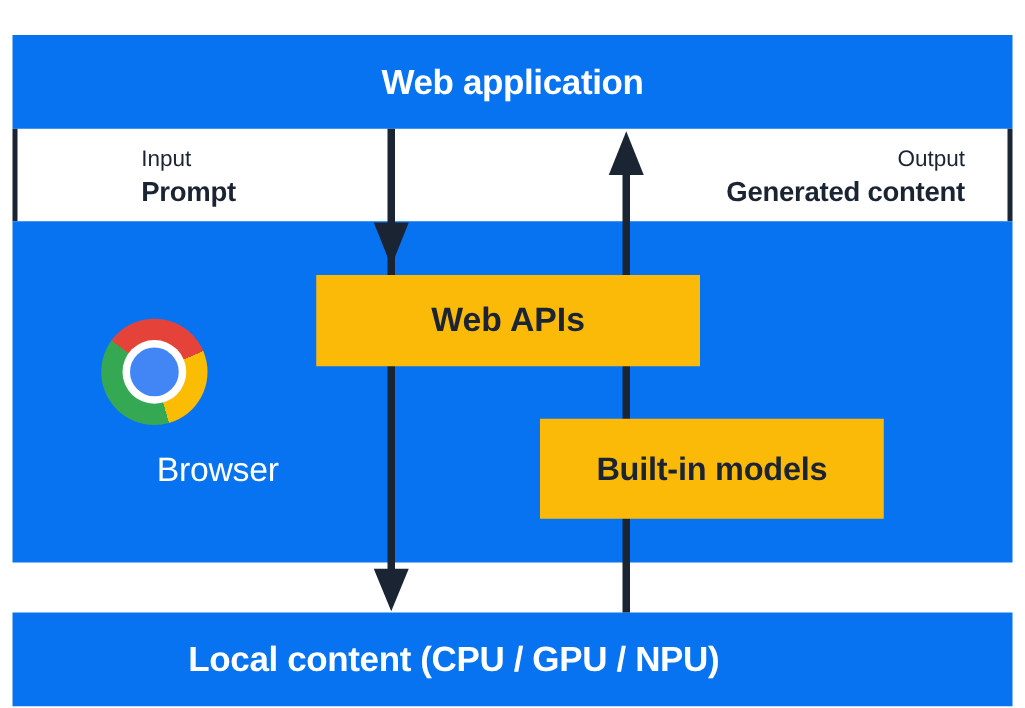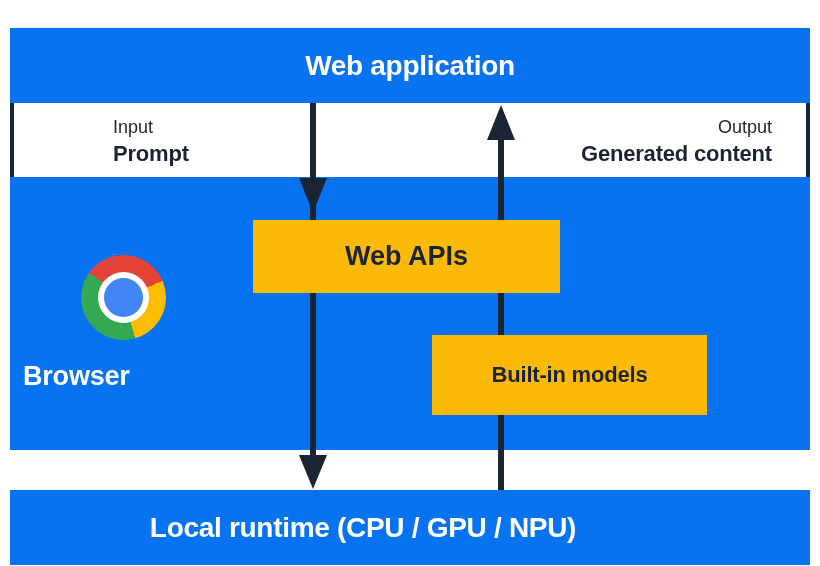--- a/index.html
+++ b/index.html
@@ -43,35 +43,35 @@
   .arrows line{stroke:var(--dark,#1b2432);stroke-width:6;}
   .arrows polygon{fill:var(--dark,#1b2432);}
   
   .ybox{
     position:absolute;z-index:2;
     background:var(--yellow,#fbba08);
     display:flex;flex-direction:column;align-items:center;justify-content:center;
     color:var(--dark,#1b2432);font-weight:bold;text-align:center;
   }
   .ybox-webapis{left:253px;top:203px;width:307px;height:73px;font-size:27px;text-align:center;}
-  .ybox-builtin{left:432px;top:318px;width:275px;height:80px;font-size:22px;line-height:34px;letter-spacing:-0.2px;}
+  .ybox-builtin{left:432px;top:318px;width:275px;height:80px;font-size:26px;line-height:34px;letter-spacing:-0.2px;}
   
   .chrome-logo{
     position:absolute;left:81px;top:238px;width:85px;height:85px;border-radius:50%;
     background:conic-gradient(from 0deg,
       var(--chrome-red,#e5433a) 0deg 67deg,
       var(--chrome-yellow,#fbbc04) 67deg 164deg,
       var(--chrome-green,#34a853) 164deg 306deg,
       var(--chrome-red,#e5433a) 306deg 360deg);
   }
   .chrome-ring{position:absolute;inset:17px;border-radius:50%;background:#ffffff;}
   .chrome-hub{position:absolute;inset:23px;border-radius:50%;background:var(--chrome-blue,#4285f4);}
   .browser-label{
     position:absolute;left:23px;top:344px;width:200px;
-    text-align:left;color:#ffffff;font-weight:bold;font-size:27px;letter-spacing:-0.2px;
+    text-align:right;color:#ffffff;font-weight:normal;font-size:27px;letter-spacing:-0.2px;
   }
 </style>
 </head>
 <body>
 
 <div class="canvas">
 
   <div class="band band-top">
     <div class="band-label">
       <span>Web application</span>
@@ -87,21 +87,21 @@
   </div>
   <div class="io-block io-output">
     <div class="io-caption">Output</div>
     <div class="io-value">Generated content</div>
   </div>
 
   <div class="band band-mid"></div>
 
   <div class="band band-bottom">
     <div class="band-label">
-      <span>Local runtime (CPU / GPU / NPU)</span>
+      <span>Local content (CPU / GPU / NPU)</span>
     </div>
   </div>
 
   <svg class="arrows" width="820" height="566">
     <g>
       <line x1="313" y1="86" x2="313" y2="440"></line>
       <polygon points="299,161 327,161 313,196"></polygon>
       <polygon points="299,438 327,438 313,472"></polygon>
     </g>
     <g>

